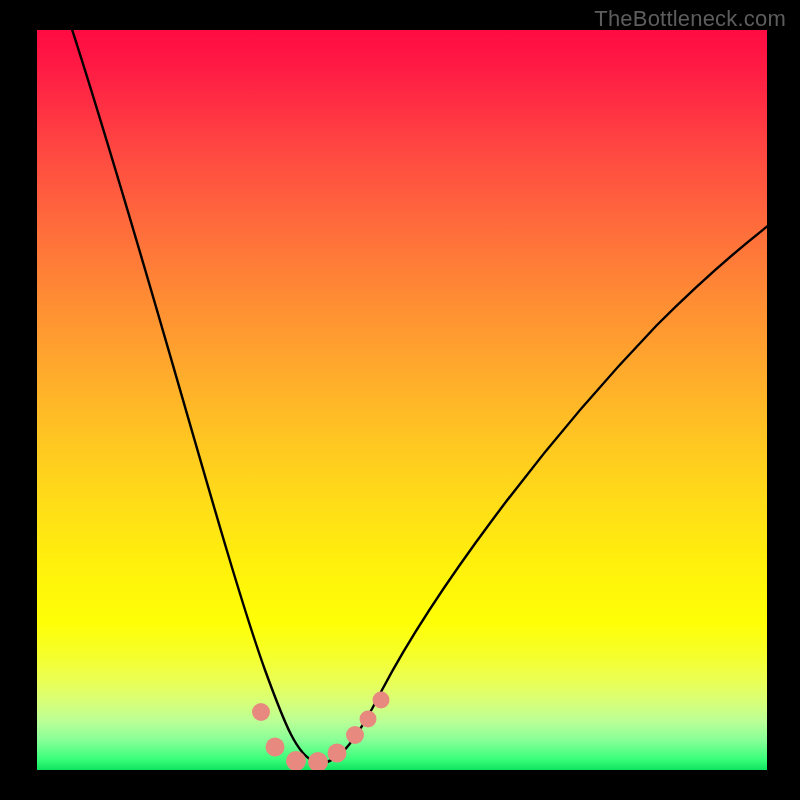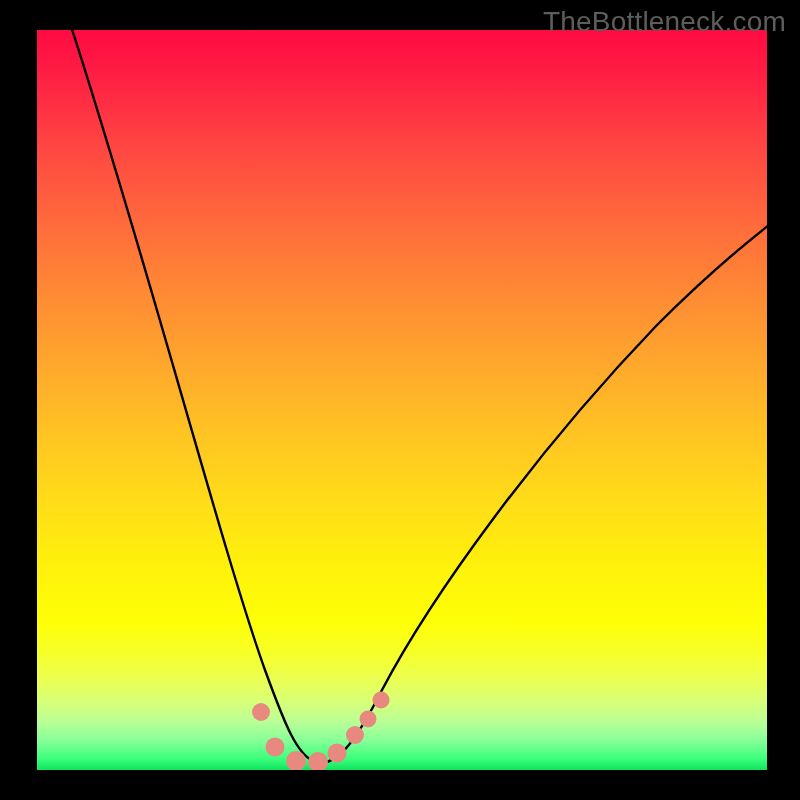--- a/index.html
+++ b/index.html
@@ -50,21 +50,21 @@
       #b9ff97 93.5%,
       #87ff97 96%,
       #3bff7b 98.5%,
       #0fe35f 100%);
   }
   .watermark {
     position: absolute;
     top: 6px;
     right: 14px;
     color: #5d5d5d;
-    font-size: 28px;
+    font-size: 22px;
     font-weight: 500;
     letter-spacing: 0.2px;
   }
   svg.curve {
     position: absolute;
     left: 0;
     top: 0;
     width: 730px;
     height: 740px;
   }

